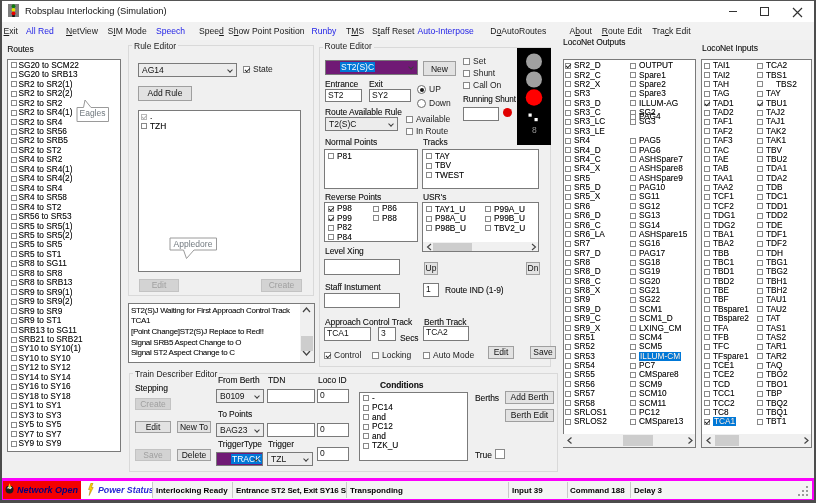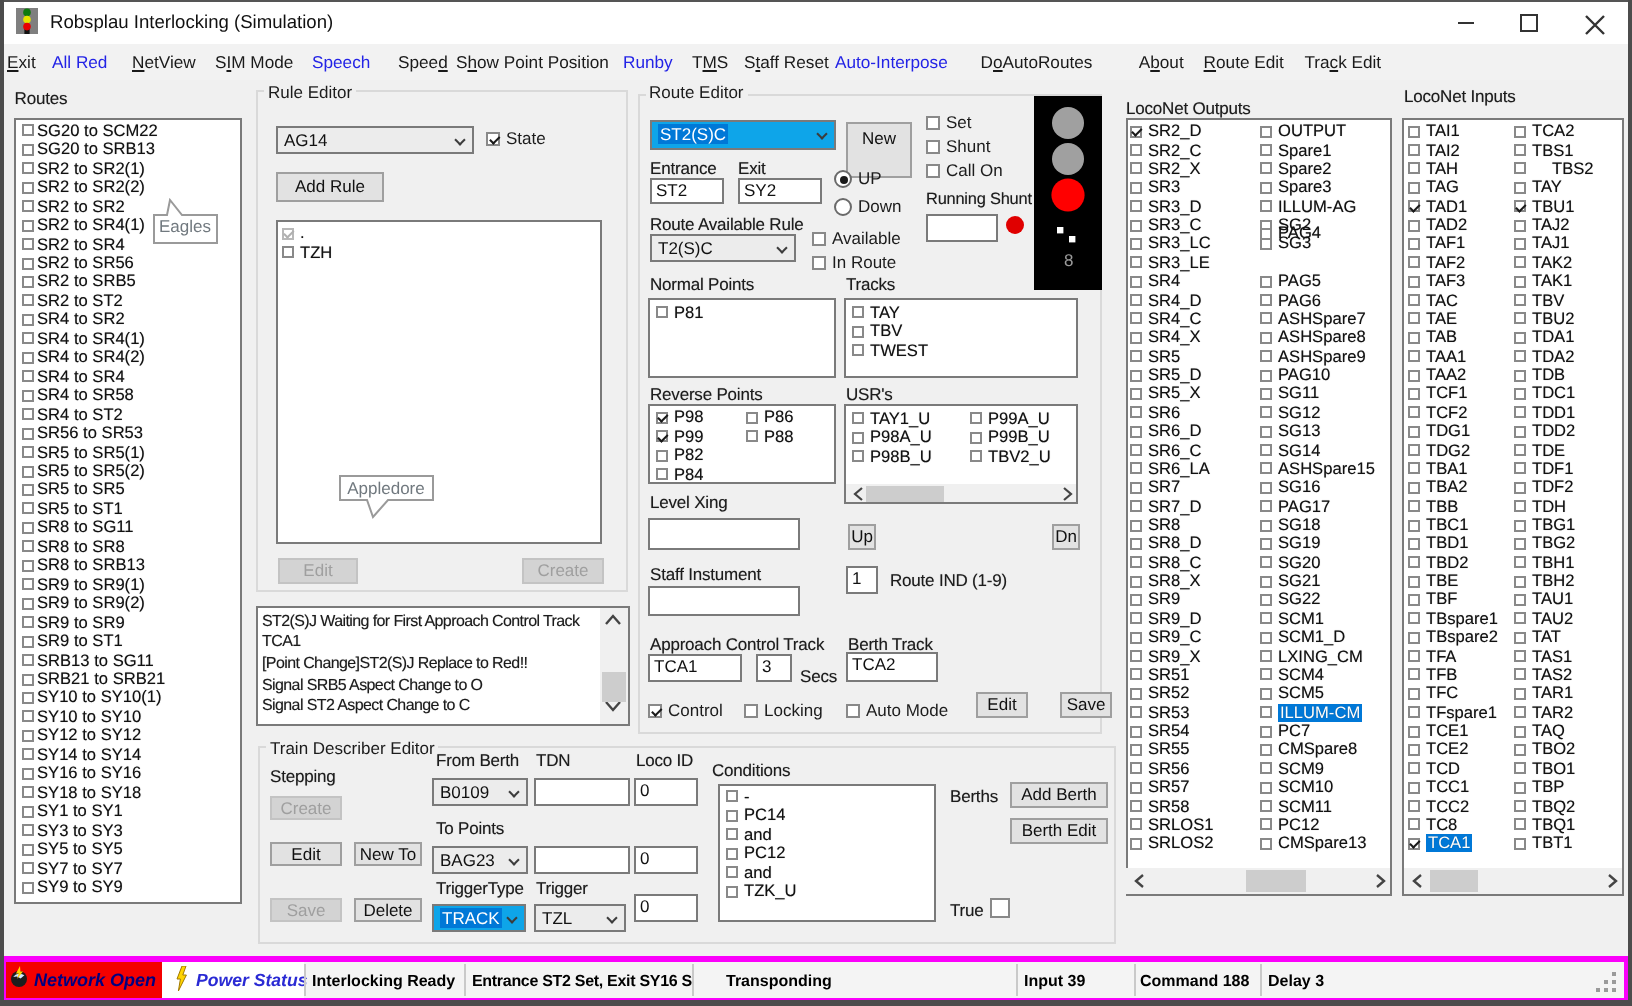--- a/index.html
+++ b/index.html
@@ -4,21 +4,21 @@
 *{margin:0;padding:0;box-sizing:border-box;}
 body{width:816px;height:503px;overflow:hidden;font-family:"Liberation Sans",sans-serif;}
 #win{position:absolute;left:0;top:0;width:816px;height:503px;background:#f0f0f0;}
 .abs{position:absolute;}
 .lab{position:absolute;font-size:8.5px;color:#1c1c1c;white-space:nowrap;letter-spacing:-0.1px;text-shadow:0 0 0.4px rgba(0,0,0,0.4);}
 .lb{position:absolute;background:#fff;border:1px solid #7a7a7a;}
 .tb{position:absolute;background:#fff;border:1px solid #7a7a7a;font-size:8.5px;color:#111;padding-left:2px;line-height:11px;white-space:nowrap;overflow:hidden;}
 .btn{position:absolute;background:#e2e2e2;border:1px solid #9f9f9f;font-size:8.5px;color:#111;text-align:center;}
 .btnd{position:absolute;background:#d3d3d3;border:1px solid #c3c3c3;font-size:8.5px;color:#9f9f9f;text-align:center;}
 .cmb{position:absolute;background:#ececec;border:1px solid #7a7a7a;font-size:8.5px;color:#111;padding-left:3px;}
-.cmbw{position:absolute;background:#0ea5e9;border:1px solid #7a7a7a;font-size:8.5px;color:#111;padding-left:3px;}
+.cmbw{position:absolute;background:#701a75;border:1px solid #7a7a7a;font-size:8.5px;color:#111;padding-left:14px;}
 .chev{position:absolute;right:4px;width:4px;height:4px;border-right:1.2px solid #3c3c3c;border-bottom:1.2px solid #3c3c3c;transform:rotate(45deg);}
 .gb{position:absolute;border:1px solid #d9d9d9;}
 .gbl{position:absolute;font-size:8.5px;color:#1c1c1c;background:#f0f0f0;padding:0 2px;white-space:nowrap;}
 .cb{position:relative;display:inline-block;width:6px;height:6px;border:1px solid #898989;background:#fff;flex:none;}
 .cb.ck::after{content:"";position:absolute;left:0px;top:0.5px;width:4px;height:2.2px;border-left:1.3px solid #1a1a1a;border-bottom:1.3px solid #1a1a1a;transform:rotate(-45deg);}
 .cb.gy{border-color:#b8b8b8;}
 .cb.gy::after{border-color:#b0b0b0;}
 .lrow{position:absolute;display:flex;align-items:center;gap:3px;height:9.49px;}
 .lt{font-size:8.3px;color:#111;white-space:nowrap;line-height:9px;text-shadow:0 0 0.4px rgba(0,0,0,0.45);}
 .hl{background:#0078d7;color:#fff;padding:0 1px;}
@@ -288,21 +288,21 @@
 <div class="tb" style="left:317px;top:389px;width:32px;height:14px;">0</div>
 <div class="lab" style="left:218px;top:409px;">To Points</div>
 <div class="cmb" style="left:216px;top:423px;width:48px;height:14px;line-height:12px;">BAG23<span class="chev" style="top:4px;"></span></div>
 <div class="tb" style="left:267px;top:423px;width:48px;height:14px;"></div>
 <div class="tb" style="left:317px;top:423px;width:32px;height:14px;">0</div>
 <div class="lab" style="left:218px;top:439px;">TriggerType</div>
 <div class="cmbw" style="left:216px;top:452px;width:47px;height:14px;line-height:12px;"><span class="hl">TRACK</span><span class="chev" style="top:4px;"></span></div>
 <div class="lab" style="left:268px;top:439px;">Trigger</div>
 <div class="cmb" style="left:267px;top:452px;width:46px;height:14px;line-height:12px;">TZL<span class="chev" style="top:4px;"></span></div>
 <div class="tb" style="left:317px;top:447px;width:32px;height:14px;">0</div>
-<div class="lab" style="left:356px;top:380px;">Conditions</div>
+<div class="lab" style="left:380px;top:380px;font-weight:bold;">Conditions</div>
 <div class="lb" style="left:359px;top:392px;width:109px;height:69px;"></div>
 <div class="lrow" style="left:363px;top:393.50px;gap:3px">
       <span class="cb"></span>
       <span class="lt">-</span>
     </div>
     <div class="lrow" style="left:363px;top:402.99px;gap:3px">
       <span class="cb"></span>
       <span class="lt">PC14</span>
     </div>
     <div class="lrow" style="left:363px;top:412.48px;gap:3px">
@@ -324,21 +324,21 @@
 <div class="lab" style="left:475px;top:393px;">Berths</div>
 <div class="btn" style="left:505px;top:391px;width:49px;height:13px;line-height:11px;">Add Berth</div>
 <div class="btn" style="left:505px;top:409px;width:49px;height:13px;line-height:11px;">Berth Edit</div>
 <div class="lab" style="left:475px;top:450px;">True</div>
 <div class="cbl" style="left:495px;top:449px;">
       <span class="cb" style="width:10px;height:10px;"></span>
     </div>
 <div class="gb" style="left:318.5px;top:46.5px;width:232px;height:320px;"></div>
 <div class="gbl" style="left:322.5px;top:41px;">Route Editor</div>
 <div class="cmbw" style="left:325px;top:60px;width:93px;height:14.5px;line-height:12px;"><span class="hl">ST2(S)C</span><span class="chev" style="top:4px;"></span></div>
-<div class="btn" style="left:423px;top:61px;width:33px;height:28px;line-height:14px;">New</div>
+<div class="btn" style="left:423px;top:61px;width:33px;height:15px;line-height:14px;">New</div>
 <div class="cbl" style="left:463px;top:56px;"><span class="cb"></span>Set</div>
 <div class="cbl" style="left:463px;top:68px;"><span class="cb"></span>Shunt</div>
 <div class="cbl" style="left:463px;top:80px;"><span class="cb"></span>Call On</div>
 <div class="lab" style="left:325px;top:79px;">Entrance</div>
 <div class="lab" style="left:369px;top:79px;">Exit</div>
 <div class="tb" style="left:325px;top:89px;width:37px;height:13px;">ST2</div>
 <div class="tb" style="left:369px;top:89px;width:42px;height:13px;">SY2</div>
 <div class="cbl" style="left:417px;top:84px;"><span class="rad sel"></span>UP</div>
 <div class="cbl" style="left:417px;top:98px;"><span class="rad"></span>Down</div>
 <div class="lab" style="left:463px;top:95px;font-size:8.2px;letter-spacing:-0.1px;">Running Shunt</div>
@@ -449,21 +449,21 @@
 <div class="lab" style="left:424px;top:317px;">Berth Track</div>
 <div class="tb" style="left:324px;top:327px;width:47px;height:14px;">TCA1</div>
 <div class="tb" style="left:378px;top:327px;width:18px;height:14px;">3</div>
 <div class="lab" style="left:400px;top:333px;">Secs</div>
 <div class="tb" style="left:423px;top:326px;width:46px;height:15px;">TCA2</div>
 <div class="cbl" style="left:324px;top:350px;"><span class="cb ck"></span>Control</div>
 <div class="cbl" style="left:372px;top:350px;"><span class="cb"></span>Locking</div>
 <div class="cbl" style="left:423px;top:350px;"><span class="cb"></span>Auto Mode</div>
 <div class="btn" style="left:488px;top:346px;width:26px;height:13px;line-height:11px;">Edit</div>
 <div class="btn" style="left:530px;top:346px;width:26px;height:13px;line-height:11px;">Save</div>
-<div class="lab" style="left:563px;top:49px;">LocoNet Outputs</div>
+<div class="lab" style="left:563px;top:37px;">LocoNet Outputs</div>
 <div class="lb" style="left:562.5px;top:59px;width:133.5px;height:389px;"></div>
 <div class="lrow" style="left:565px;top:61.00px;gap:3px">
       <span class="cb ck"></span>
       <span class="lt">SR2_D</span>
     </div>
     <div class="lrow" style="left:565px;top:70.37px;gap:3px">
       <span class="cb"></span>
       <span class="lt">SR2_C</span>
     </div>
     <div class="lrow" style="left:565px;top:79.74px;gap:3px">
@@ -1115,21 +1115,21 @@
 </svg>
 <div class="sbtxt" style="left:98px;top:485px;color:#2a2ad4;font-style:italic;font-size:8.8px;">Power Status</div>
 <div class="abs" style="left:152px;top:482px;width:1px;height:16px;background:#c9c9c9;"></div>
 <div class="abs" style="left:232px;top:482px;width:1px;height:16px;background:#c9c9c9;"></div>
 <div class="abs" style="left:345.5px;top:482px;width:1px;height:16px;background:#c9c9c9;"></div>
 <div class="abs" style="left:507.7px;top:482px;width:1px;height:16px;background:#c9c9c9;"></div>
 <div class="abs" style="left:566.6px;top:482px;width:1px;height:16px;background:#c9c9c9;"></div>
 <div class="abs" style="left:629.8px;top:482px;width:1px;height:16px;background:#c9c9c9;"></div>
 <div class="sbtxt" style="left:156px;top:485.5px;">Interlocking Ready</div>
 <div class="abs sbtxt" style="left:236px;top:485.5px;width:110px;overflow:hidden;letter-spacing:-0.15px;">Entrance ST2 Set, Exit SY16 Se</div>
-<div class="sbtxt" style="left:350px;top:485.5px;margin-left:13px;">Transponding</div>
+<div class="sbtxt" style="left:350px;top:485.5px;">Transponding</div>
 <div class="sbtxt" style="left:512px;top:485.5px;">Input 39</div>
 <div class="sbtxt" style="left:570px;top:485.5px;">Command 188</div>
 <div class="sbtxt" style="left:634px;top:485.5px;">Delay 3</div>
 <div class="abs" style="left:806px;top:494px;width:2px;height:2px;background:#9a9a9a;"></div>
 <div class="abs" style="left:806px;top:490px;width:2px;height:2px;background:#9a9a9a;"></div>
 <div class="abs" style="left:802px;top:494px;width:2px;height:2px;background:#9a9a9a;"></div>
 <div class="abs" style="left:806px;top:486px;width:2px;height:2px;background:#9a9a9a;"></div>
 <div class="abs" style="left:802px;top:490px;width:2px;height:2px;background:#9a9a9a;"></div>
 <div class="abs" style="left:798px;top:494px;width:2px;height:2px;background:#9a9a9a;"></div>
 </div>

